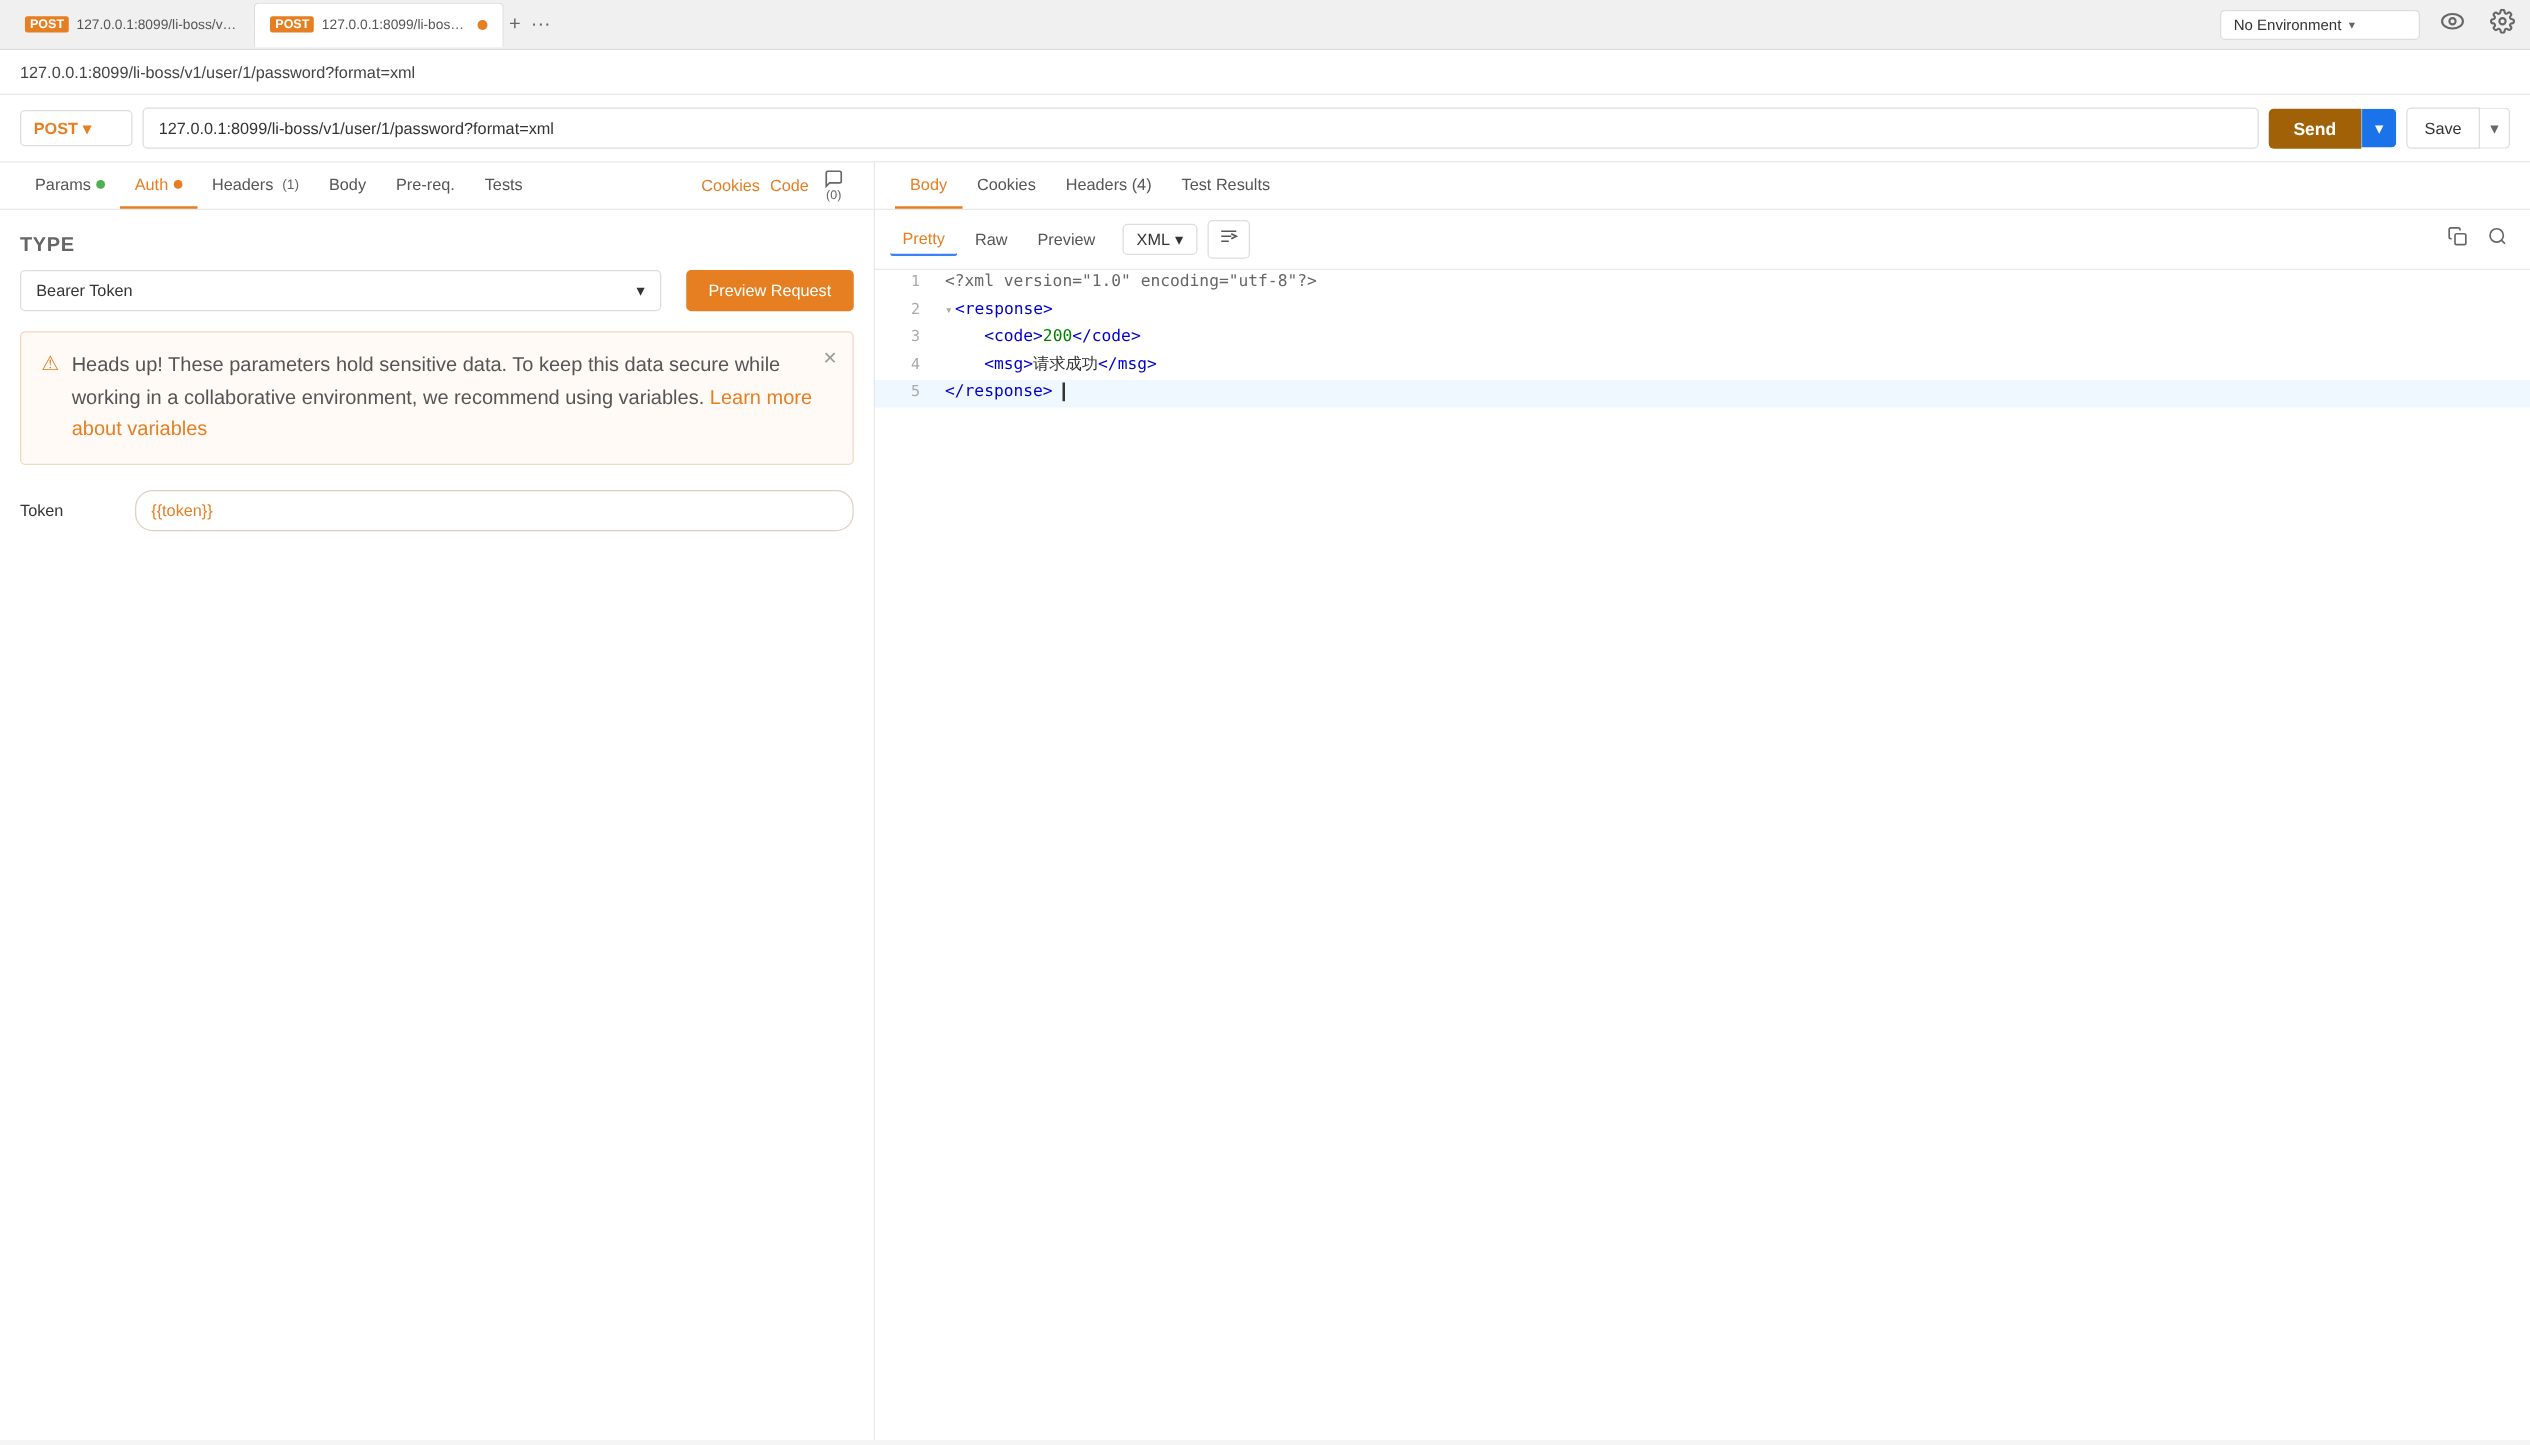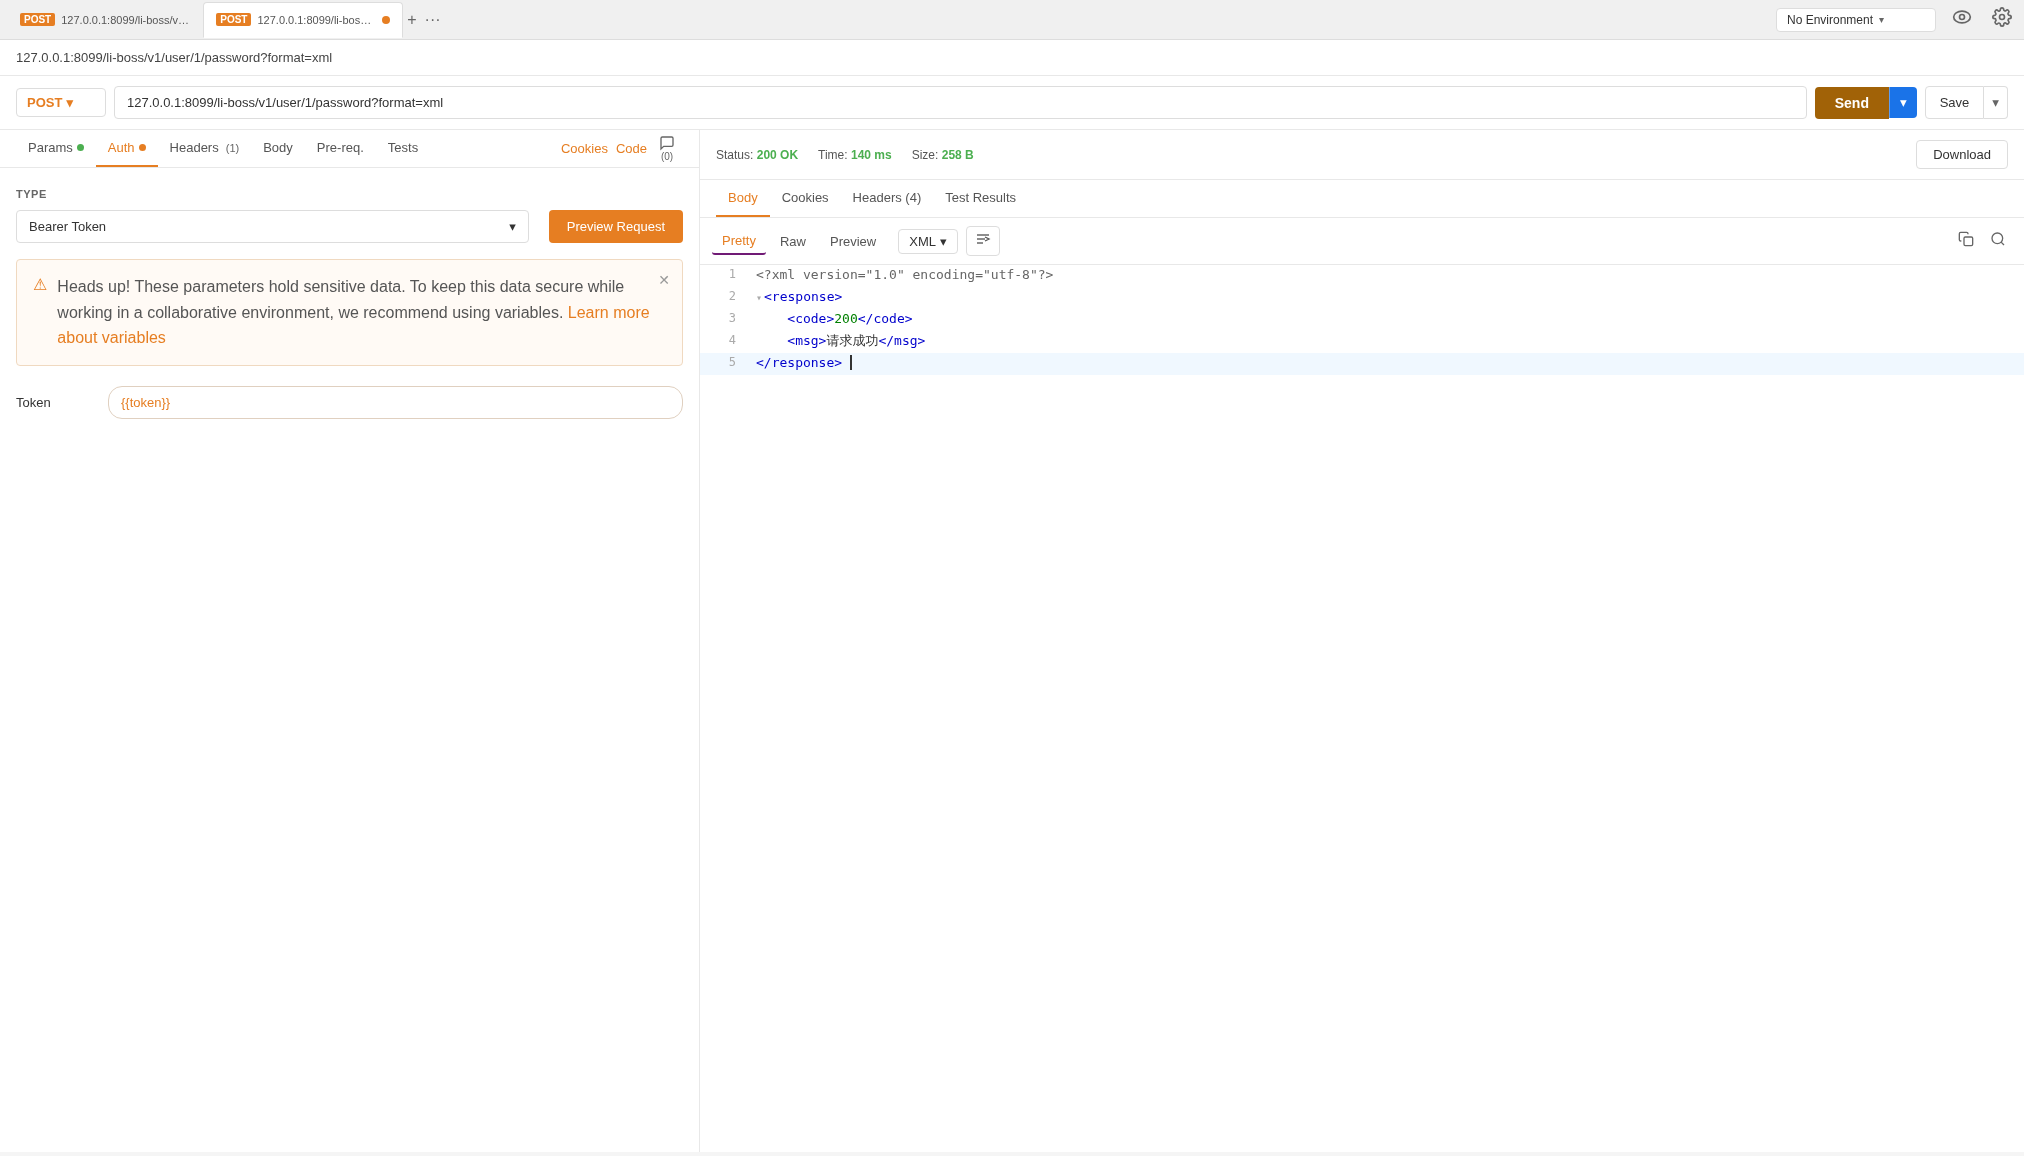--- a/index.html
+++ b/index.html
@@ -247,21 +247,21 @@
       padding: 10px 4px;
     }
 
     
     .auth-panel {
       padding: 20px 16px;
       overflow-y: auto;
       flex: 1;
     }
     .type-label {
-      font-size: 11px;
+      font-size: 16px;
       font-weight: 600;
       color: #666;
       text-transform: uppercase;
       letter-spacing: 0.5px;
       margin-bottom: 10px;
     }
     .type-row {
       display: flex;
       align-items: center;
       gap: 20px;
@@ -429,21 +429,21 @@
       background: none;
       border: none;
       padding: 5px 10px;
       font-size: 13px;
       cursor: pointer;
       color: #555;
       border-radius: 3px;
     }
     .view-btn.active {
       color: #e67e22;
-      border-bottom: 2px solid #701a75;
+      border-bottom: 2px solid #3b82f6;
     }
     .format-select-btn {
       display: flex;
       align-items: center;
       gap: 4px;
       border: 1px solid #ddd;
       border-radius: 4px;
       padding: 4px 10px;
       background: #fff;
       cursor: pointer;
@@ -628,35 +628,20 @@
 
         <div class="token-row">
           <span class="token-label">Token</span>
           <input class="token-input" type="text" value="{{token}}" style="">
         </div>
       </div>
     </div>
 
     <div class="response-panel">
 
-      <div class="response-status-bar">
-        <span class="status-item">
-          <span>Status:</span>
-          <span class="status-value">200 OK</span>
-        </span>
-        <span class="status-item">
-          <span>Time:</span>
-          <span class="time-value">140 ms</span>
-        </span>
-        <span class="status-item">
-          <span>Size:</span>
-          <span class="size-value">258 B</span>
-        </span>
-        <button class="download-btn">Download</button>
-      </div>
 
       <div class="response-tab-nav">
         <div class="response-tab-item active">Body</div>
         <div class="response-tab-item">Cookies</div>
         <div class="response-tab-item">Headers (4)</div>
         <div class="response-tab-item">Test Results</div>
       </div>
 
       <div class="response-toolbar">
         <button class="view-btn active">Pretty</button>

